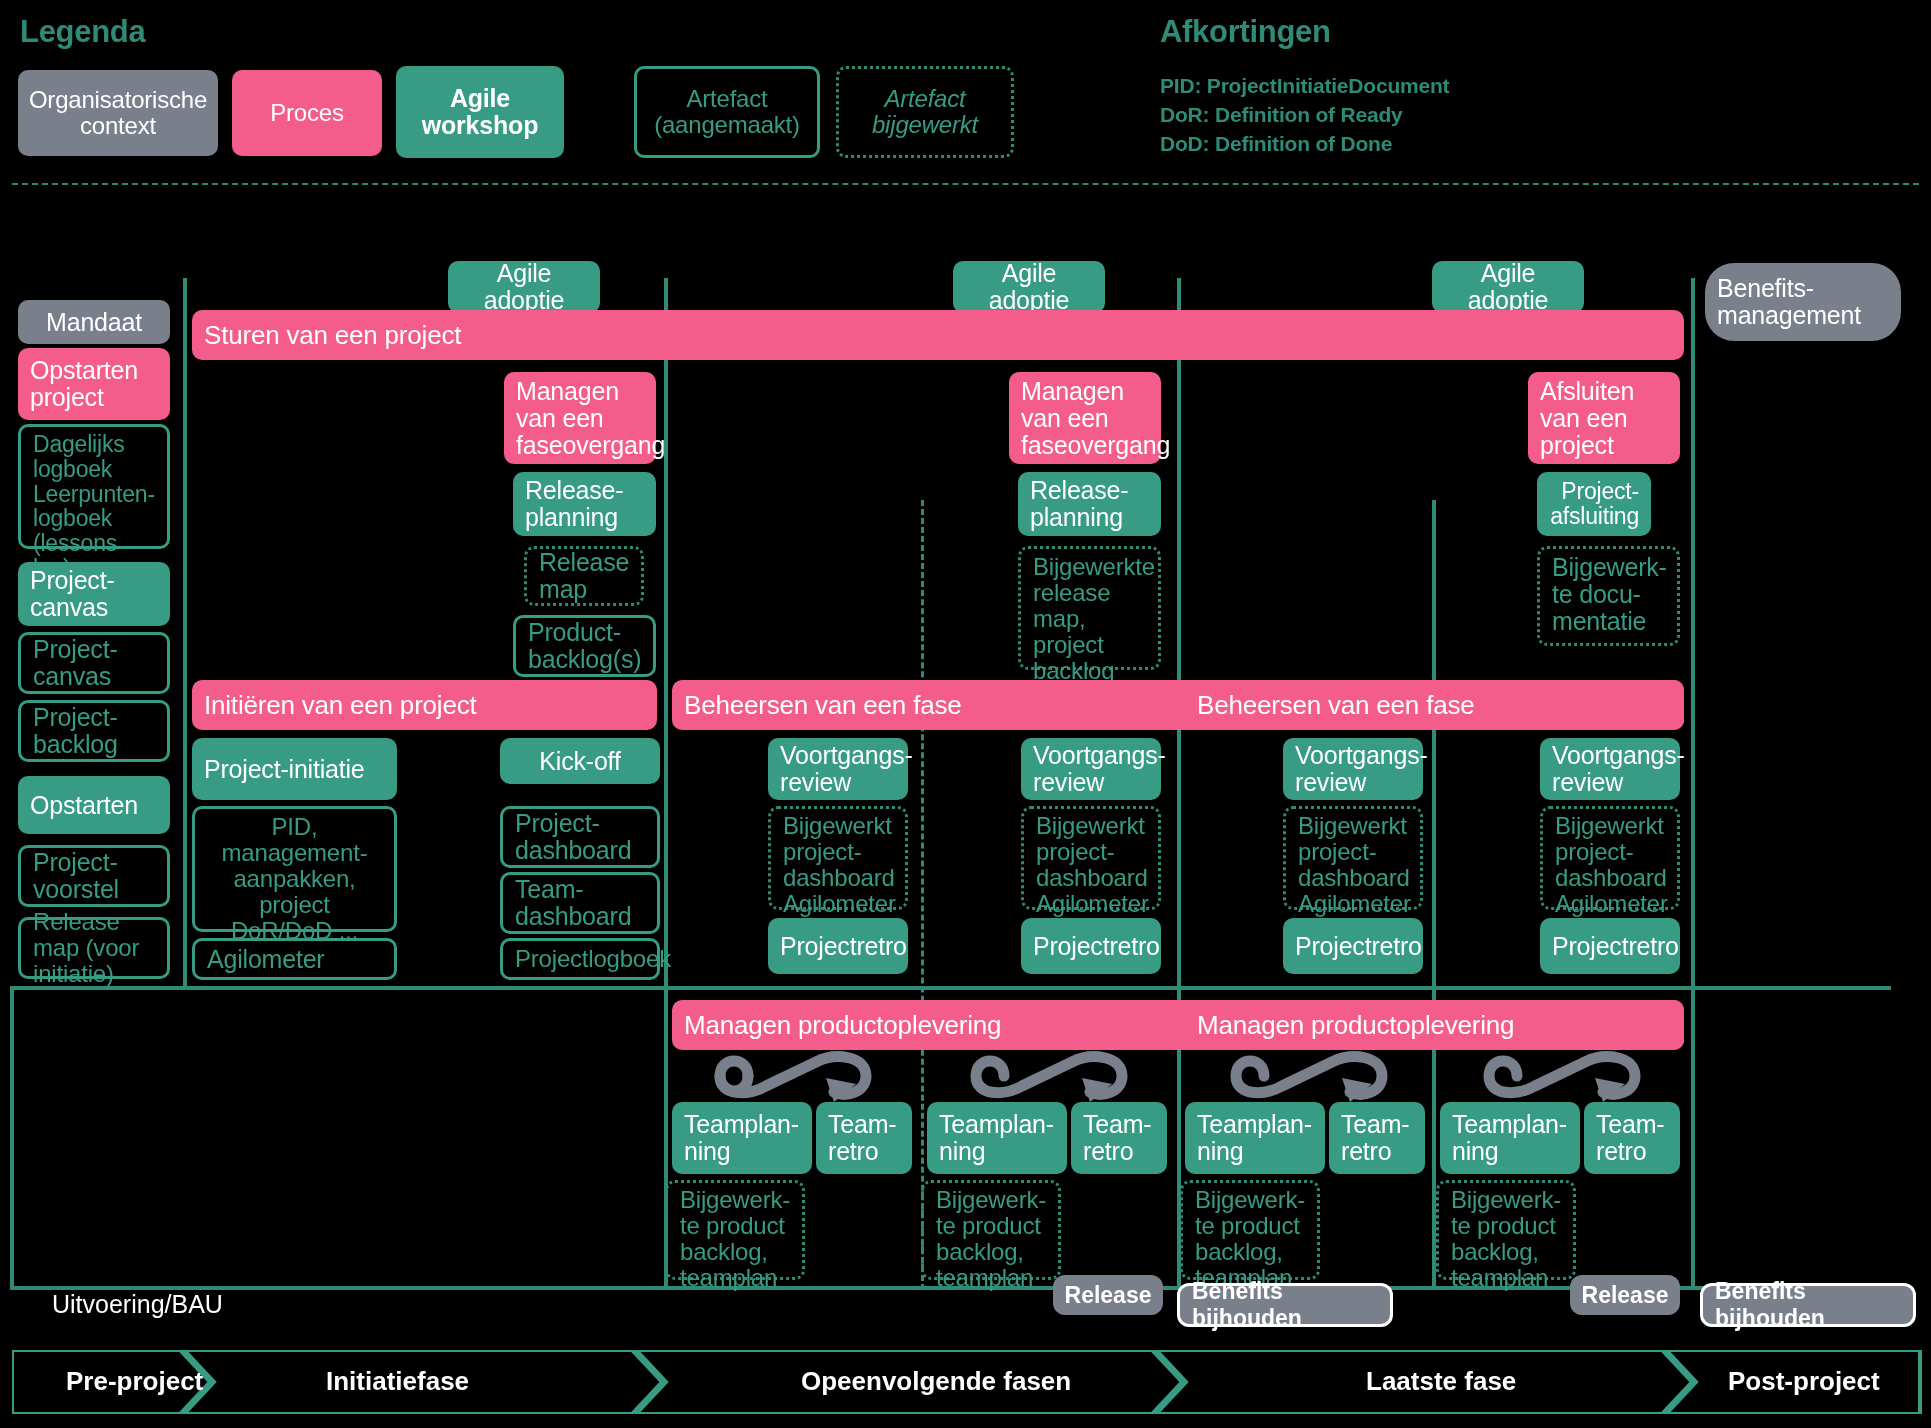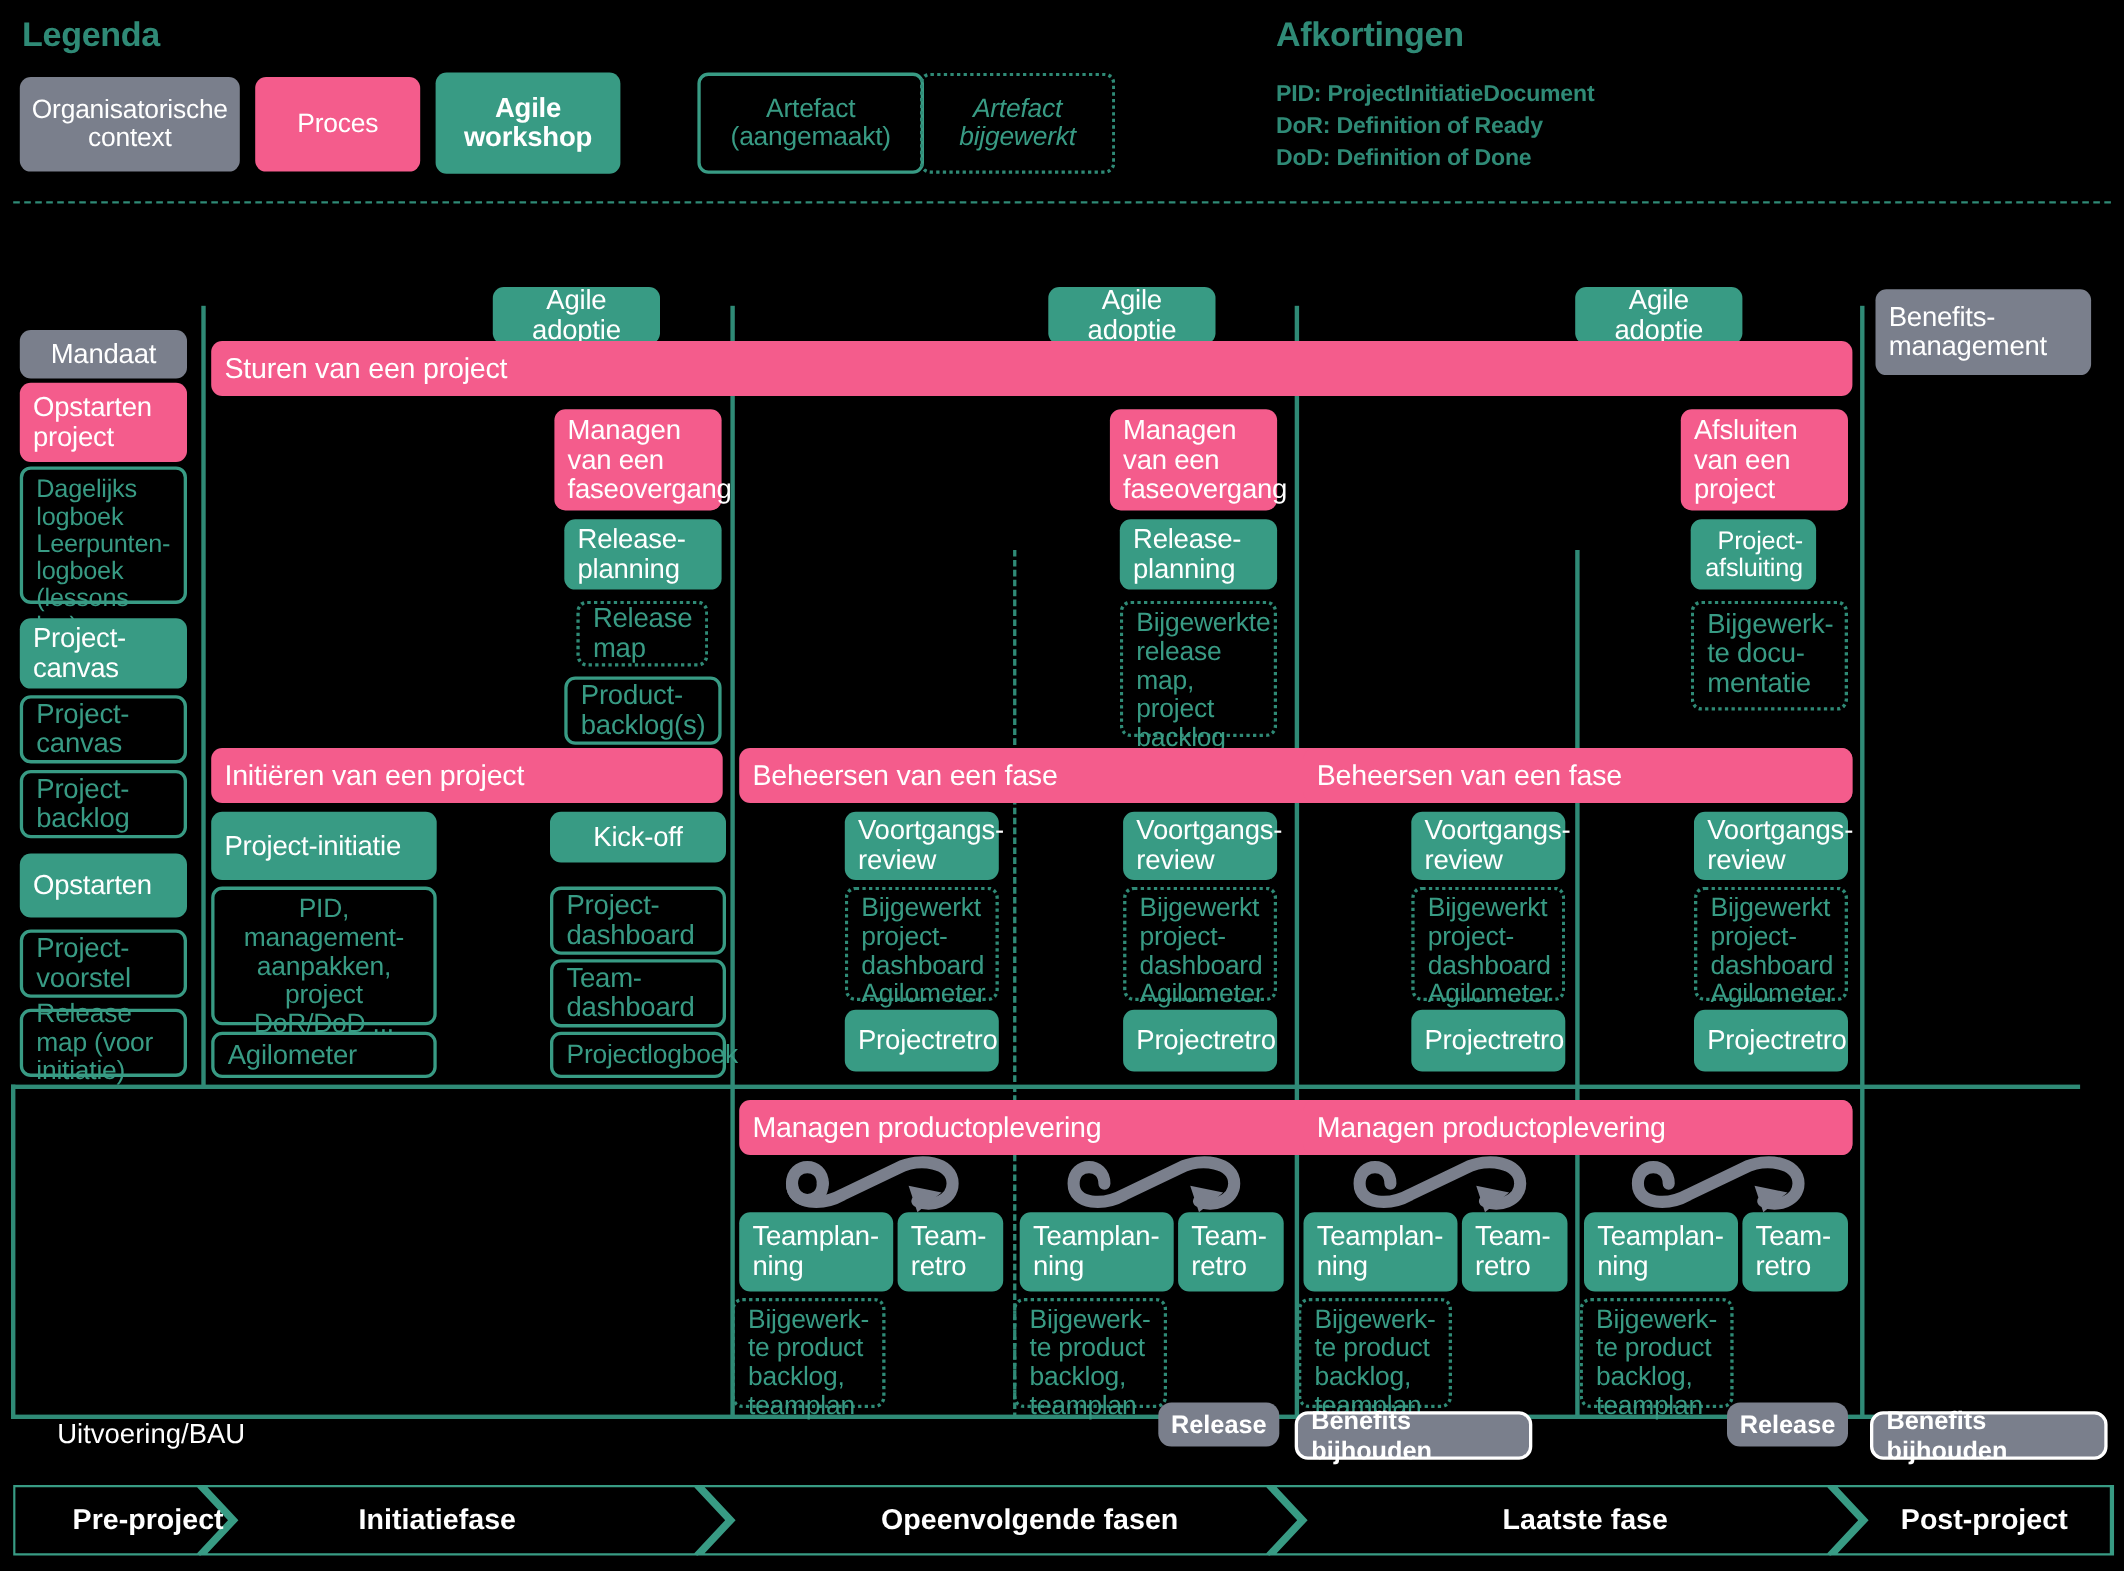--- a/index.html
+++ b/index.html
@@ -124,21 +124,21 @@
 
   <div class="box org center" style="left:18px;top:70px;width:200px;height:86px;font-size:24px;">
     <span>Organisatorische context</span>
   </div>
   <div class="box proces center" style="left:232px;top:70px;width:150px;height:86px;font-size:24px;">
     <span>Proces</span>
   </div>
   <div class="box workshop center" style="left:396px;top:66px;width:168px;height:92px;font-size:25px;font-weight:bold;">
     <span>Agile workshop</span>
   </div>
-  <div class="box artefact center" style="left:634px;top:66px;width:206px;height:92px;font-size:24px;">
+  <div class="box artefact center" style="left:634px;top:66px;width:186px;height:92px;font-size:24px;">
     <span>Artefact (aangemaakt)</span>
   </div>
   <div class="box artefact-upd center" style="left:836px;top:66px;width:178px;height:92px;font-size:24px;font-style:italic;">
     <span>Artefact bijgewerkt</span>
   </div>
 
   <div class="afk-title" style="left:1160px;top:14px;">Afkortingen</div>
   <div class="afk-line" style="left:1160px;top:74px;">PID: ProjectInitiatieDocument</div>
   <div class="afk-line" style="left:1160px;top:103px;">DoR: Definition of Ready</div>
   <div class="afk-line" style="left:1160px;top:132px;">DoD: Definition of Done</div>
@@ -187,21 +187,21 @@
   <div class="box workshop center" style="left:448px;top:261px;width:152px;height:52px;font-size:25px;">
     <span>Agile adoptie</span>
   </div>
   <div class="box workshop center" style="left:953px;top:261px;width:152px;height:52px;font-size:25px;">
     <span>Agile adoptie</span>
   </div>
   <div class="box workshop center" style="left:1432px;top:261px;width:152px;height:52px;font-size:25px;">
     <span>Agile adoptie</span>
   </div>
 
-  <div class="box org left" style="left:1705px;top:263px;width:196px;height:78px;font-size:25px;">
+  <div class="box org left" style="left:1705px;top:263px;width:196px;height:78px;font-size:25px;border-radius:29px;">
     <span>Benefits-management</span>
   </div>
 
   <div class="box proces left" style="left:192px;top:310px;width:1492px;height:50px;font-size:26px;">
     <span>Sturen van een project</span>
   </div>
 
   <div class="box proces left" style="left:504px;top:372px;width:152px;height:92px;font-size:25px;">
     <span>Managen van een faseovergang</span>
   </div>

